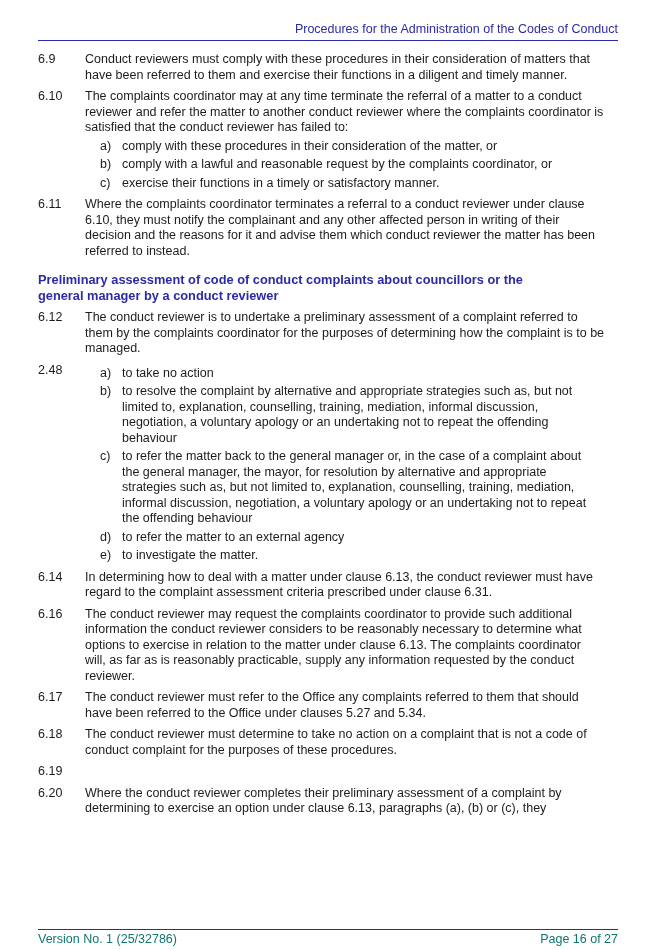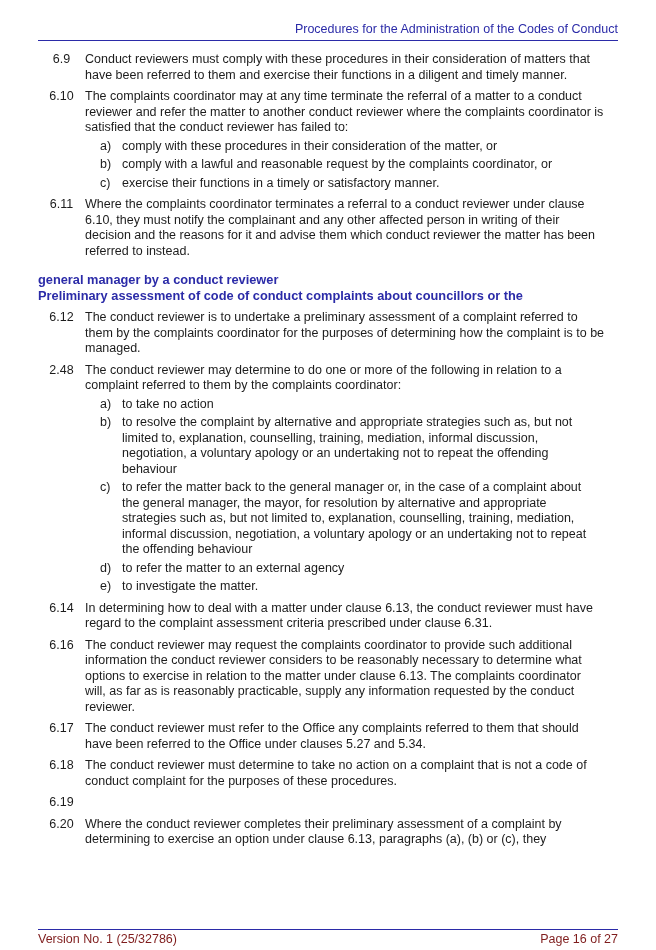--- a/index.html
+++ b/index.html
@@ -33,21 +33,20 @@
   .content { padding-top: 5px; }
   .clause {
     display: flex;
     margin-top: 6px;
     font-size: 12.5px;
     line-height: 15.5px;
   }
   .clause-num {
     width: 47px;
     flex-shrink: 0;
-    text-align: center;
   }
   .clause-body {
     flex: 1;
     max-width: 520px;
   }
   .subitems { margin-left: 15px; }
   .subitem {
     display: flex;
     margin-top: 3px;
   }
@@ -67,21 +66,21 @@
   
   .page-footer {
     position: absolute;
     left: 38px;
     right: 38px;
     bottom: 3px;
     border-top: 1px solid #2b2ba8;
     padding-top: 2px;
     display: flex;
     justify-content: space-between;
-    color: #7f1d1d;
+    color: #0f766e;
     font-size: 12.5px;
     line-height: 15px;
   }
 </style>
 </head>
 <body>
 
 <div class="page">
 
   <div class="running-header">
@@ -115,33 +114,32 @@
         </div>
       </div>
     </div>
 
     <div class="clause">
       <div class="clause-num">6.11</div>
       <div class="clause-body">Where the complaints coordinator terminates a referral to a conduct reviewer under clause 6.10, they must notify the complainant and any other affected person in writing of their decision and the reasons for it and advise them which conduct reviewer the matter has been referred to instead.</div>
     </div>
 
     <div class="section-heading">
+      <div>Preliminary assessment of code of conduct complaints about councillors or the</div>
       <div>general manager by a conduct reviewer</div>
-      <div>Preliminary assessment of code of conduct complaints about councillors or the</div>
     </div>
 
     <div class="clause">
       <div class="clause-num">6.12</div>
       <div class="clause-body">The conduct reviewer is to undertake a preliminary assessment of a complaint referred to them by the complaints coordinator for the purposes of determining how the complaint is to be managed.</div>
     </div>
 
     <div class="clause">
       <div class="clause-num">2.48</div>
       <div class="clause-body">
-        <div>The conduct reviewer may determine to do one or more of the following in relation to a complaint referred to them by the complaints coordinator:</div>
         <div class="subitems">
           <div class="subitem">
             <div class="subitem-letter">a)</div>
             <div class="subitem-text">to take no action</div>
           </div>
           <div class="subitem">
             <div class="subitem-letter">b)</div>
             <div class="subitem-text">to resolve the complaint by alternative and appropriate strategies such as, but not limited to, explanation, counselling, training, mediation, informal discussion, negotiation, a voluntary apology or an undertaking not to repeat the offending behaviour</div>
           </div>
           <div class="subitem">

